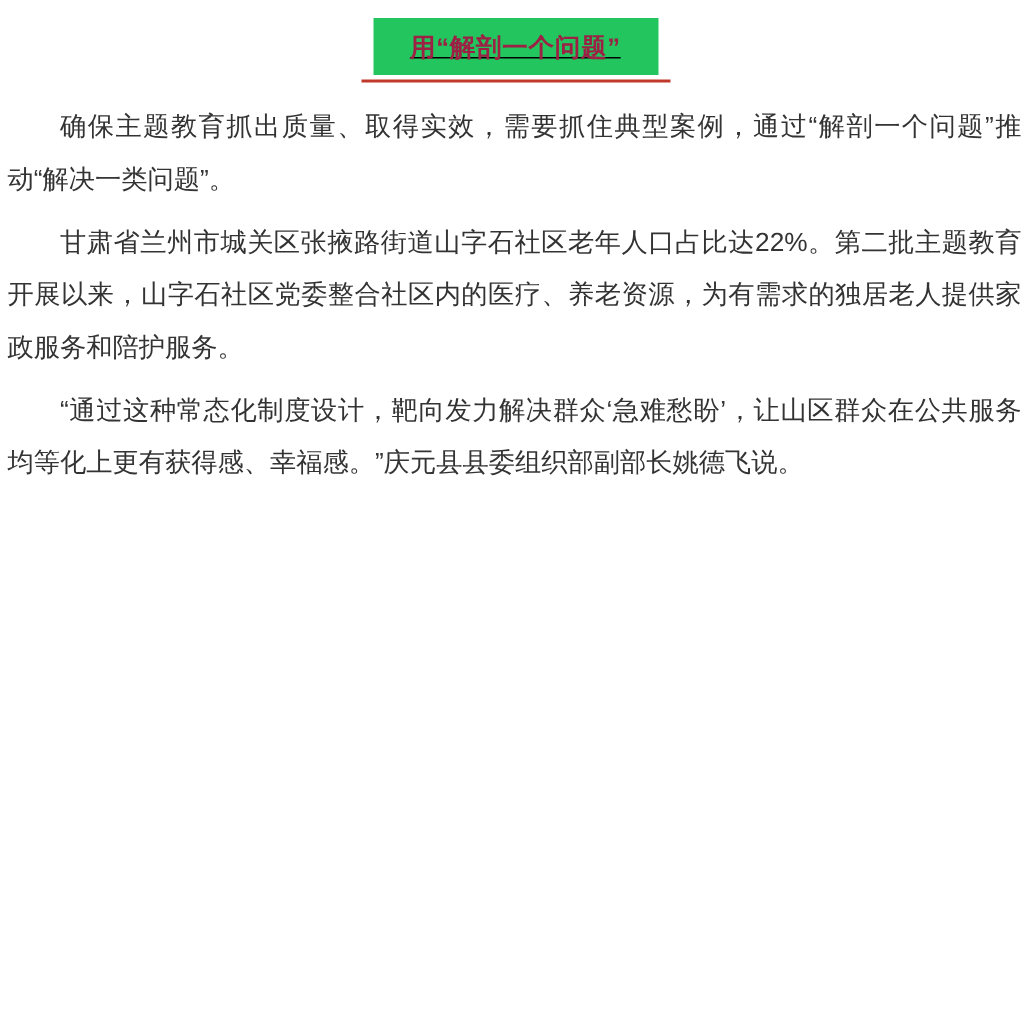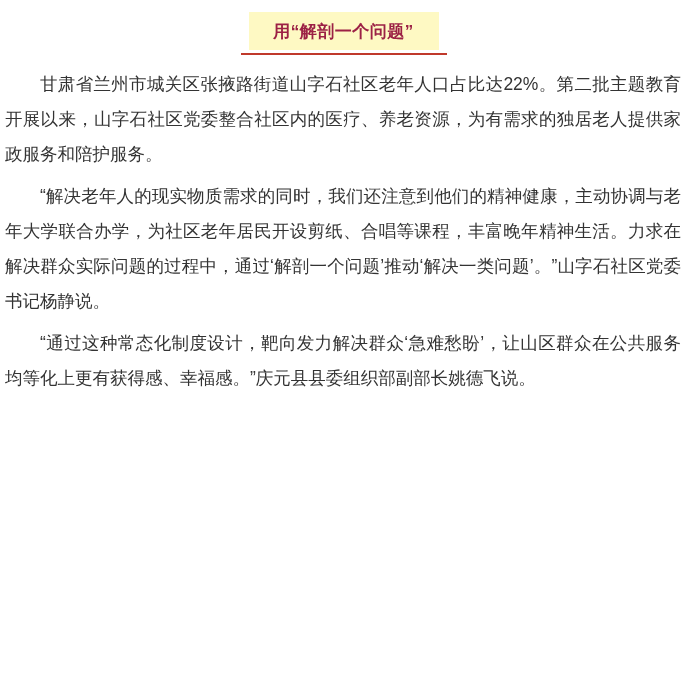--- a/index.html
+++ b/index.html
@@ -20,22 +20,23 @@
     background: #ffffff;
   }
   .headline {
     padding-top: 12px;
     text-align: center;
   }
   .headline-box {
     width: 190px;
     margin: 0 auto;
     box-sizing: border-box;
-    background: #fef9c3;
+    background: #22c55e;
     padding: 6px 0 5px;
+    text-decoration: underline;
   }
   .headline-line {
     font-size: 17px;
     font-weight: bold;
     line-height: 27px;
     color: #9c2145;
     letter-spacing: 0.5px;
     white-space: nowrap;
     text-align: center;
   }
@@ -67,18 +68,18 @@
 <div class="page">
 
   <header class="headline">
     <div class="headline-box">
       <div class="headline-line">用“解剖一个问题”</div>
     </div>
     <div class="headline-rule"></div>
   </header>
 
   <main class="article">
+    <p class="para">确保主题教育抓出质量、取得实效，需要抓住典型案例，通过“解剖一个问题”推动“解决一类问题”。</p>
     <p class="para">甘肃省兰州市城关区张掖路街道山字石社区老年人口占比达22%。第二批主题教育开展以来，山字石社区党委整合社区内的医疗、养老资源，为有需求的独居老人提供家政服务和陪护服务。</p>
-    <p class="para">“解决老年人的现实物质需求的同时，我们还注意到他们的精神健康，主动协调与老年大学联合办学，为社区老年居民开设剪纸、合唱等课程，丰富晚年精神生活。力求在解决群众实际问题的过程中，通过‘解剖一个问题’推动‘解决一类问题’。”山字石社区党委书记杨静说。</p>
     <p class="para">“通过这种常态化制度设计，靶向发力解决群众‘急难愁盼’，让山区群众在公共服务均等化上更有获得感、幸福感。”庆元县县委组织部副部长姚德飞说。</p>
   </main>
 
 </div>
 
 </body></html>

